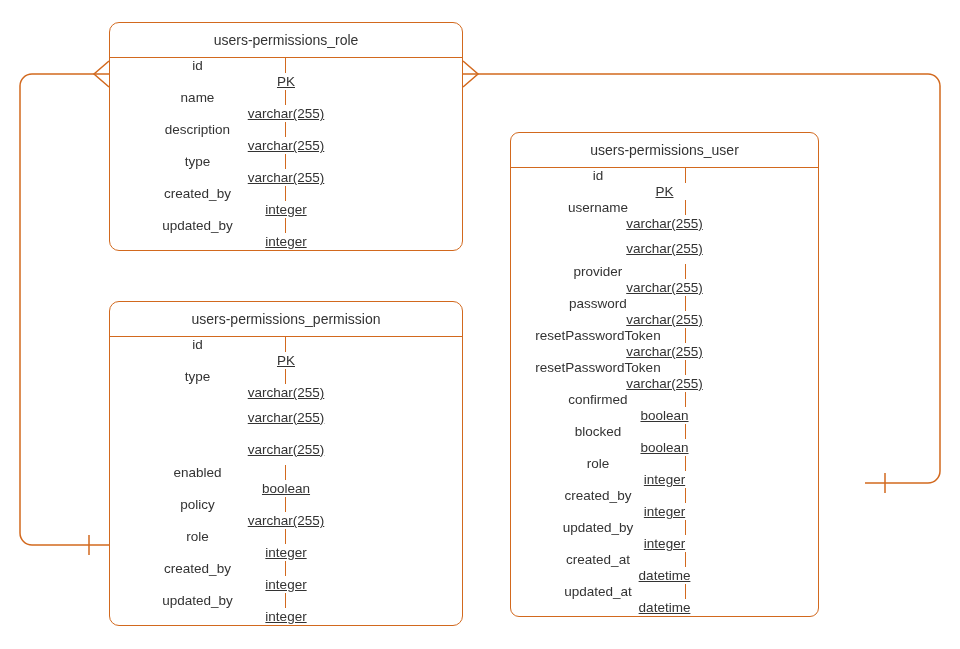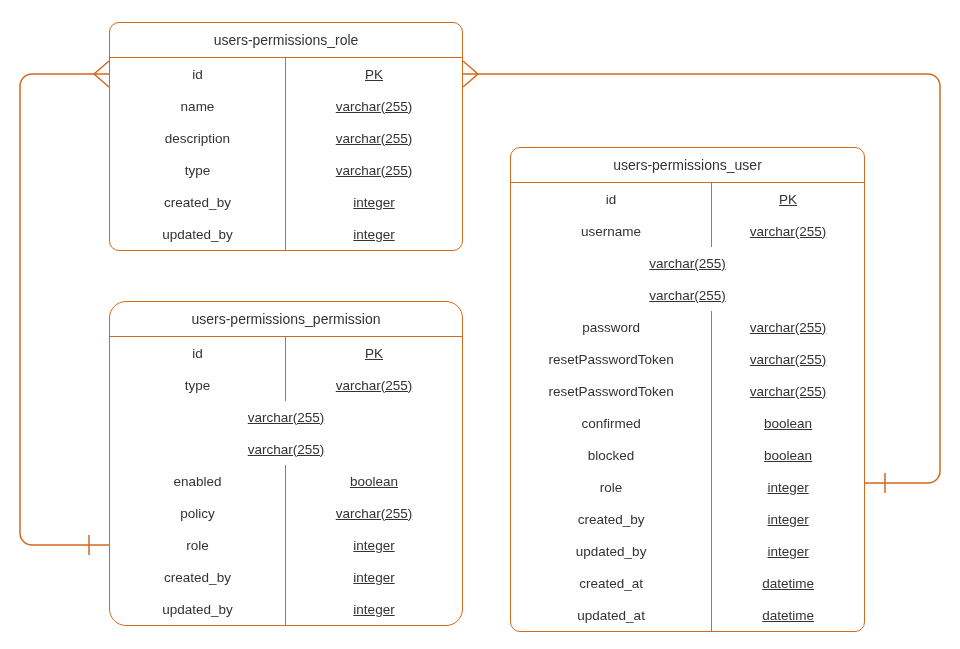--- a/index.html
+++ b/index.html
@@ -28,32 +28,32 @@
     box-sizing:border-box;
     z-index:2;
   }
   .er-table .title{
     height:34px;
     display:flex;align-items:center;justify-content:center;
     font-size:14px;
     border-bottom:1.5px solid var(--stroke);
     white-space:nowrap;
   }
-  .row{display:flex;height:32px;}
+  .row{display:flex;height:32px;flex-direction:column;}
   .cell{
     display:flex;align-items:center;justify-content:center;
     font-size:13.5px;
     white-space:nowrap;
     box-sizing:border-box;
   }
   .cell.name{width:50%;border-right:1.5px solid var(--stroke);}
   .cell.type{flex:1;text-decoration:underline;}
   .t-role{left:109px;top:22px;width:354px;}
-  .t-permission{left:109px;top:301px;width:354px;border-radius:17px;}
-  .t-user{left:510px;top:147px;width:355px;}
+  .t-permission{left:109px;top:301px;width:354px;}
+  .t-user{left:510px;top:132px;width:309px;border-radius:9px;}
   .t-user .cell.name{width:57%;}
 </style>
 </head>
 <body>
 
 <div class="canvas">
 
   <svg class="connectors" id="connectors" xmlns="http://www.w3.org/2000/svg" width="960" height="649" viewBox="0 0 960 649">
       <g fill="none" stroke="#D2691E" stroke-width="1.5">
         <path d="M 109 74 L 32 74 A 12 12 0 0 0 20 86 L 20 533 A 12 12 0 0 0 32 545 L 109 545"></path>
@@ -145,20 +145,21 @@
           <div class="cell type">PK</div>
         </div>
         <div class="row">
           <div class="cell name">username</div>
           <div class="cell type">varchar(255)</div>
         </div>
         <div class="row">
           <div class="cell type">varchar(255)</div>
         </div>
         <div class="row">
+          <div class="cell name">provider</div>
           <div class="cell type">varchar(255)</div>
         </div>
         <div class="row">
           <div class="cell name">password</div>
           <div class="cell type">varchar(255)</div>
         </div>
         <div class="row">
           <div class="cell name">resetPasswordToken</div>
           <div class="cell type">varchar(255)</div>
         </div>

